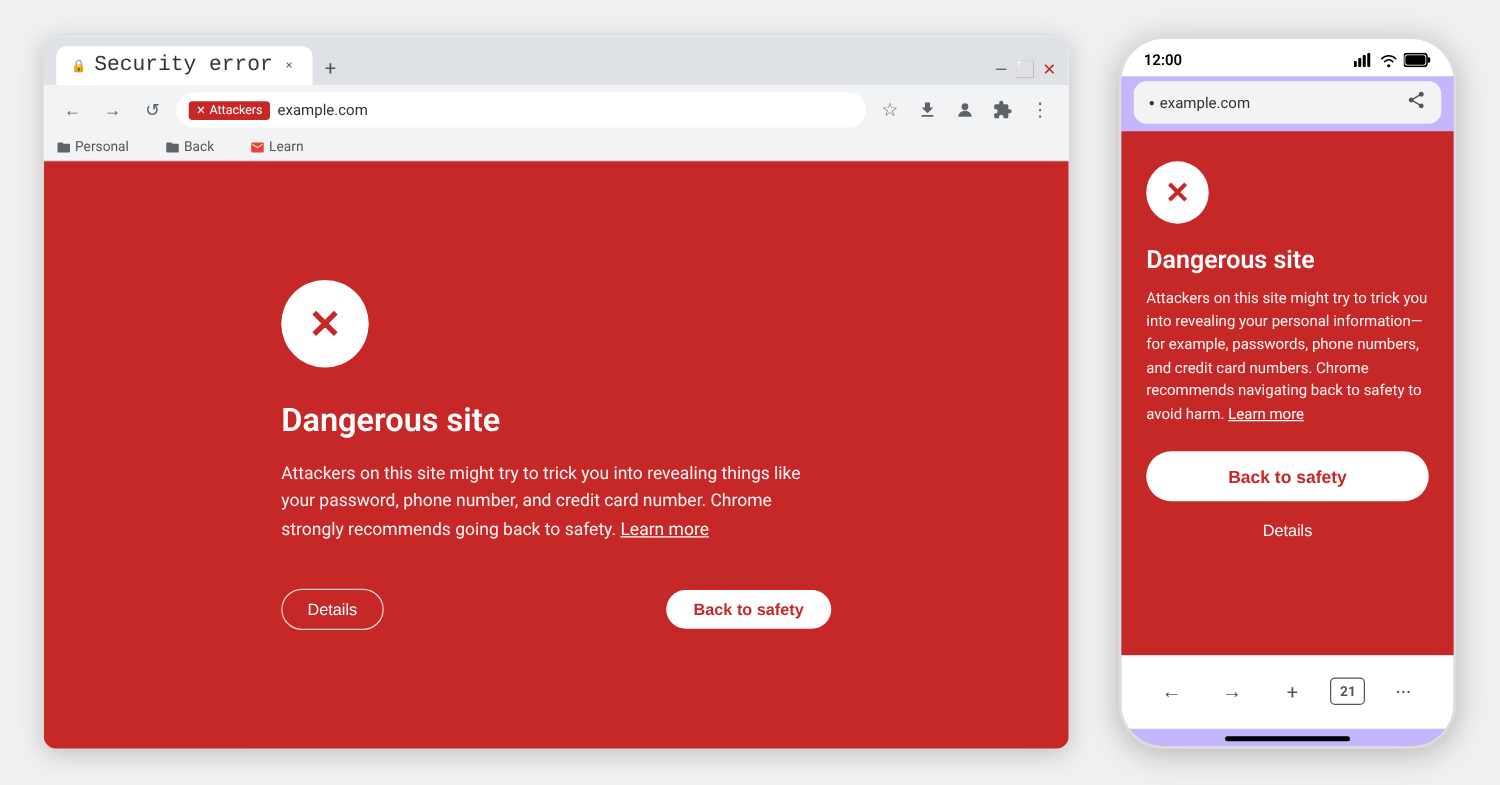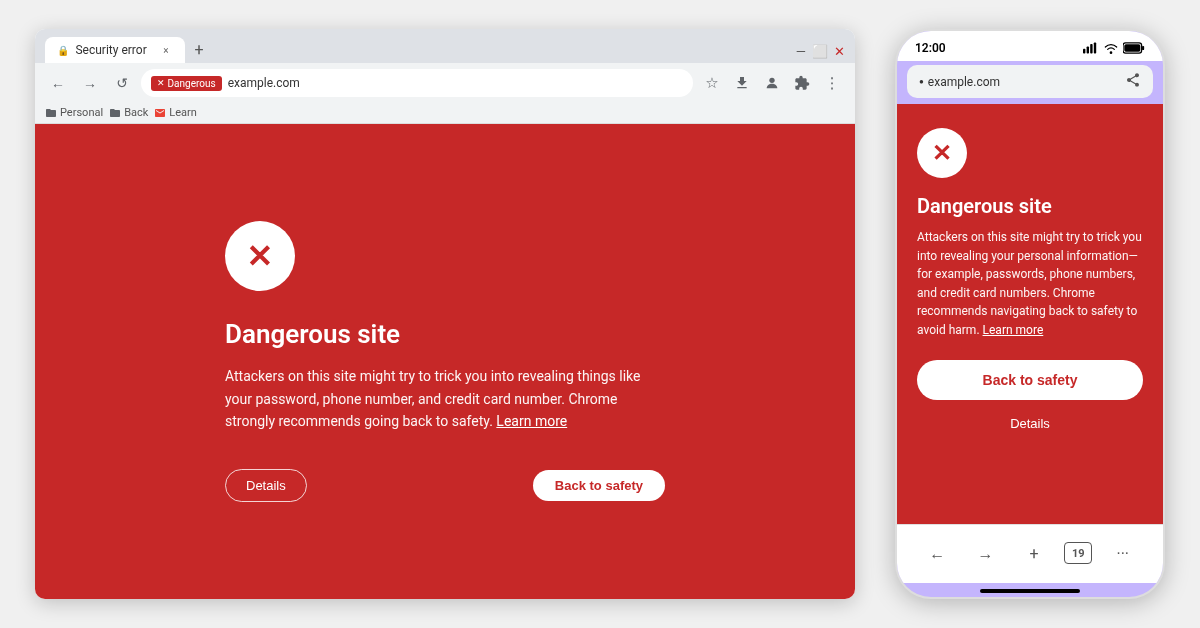--- a/index.html
+++ b/index.html
@@ -48,22 +48,23 @@
       font-size: 11px;
       color: #333;
       display: flex;
       align-items: center;
       gap: 6px;
       min-width: 140px;
       position: relative;
     }
 
     .browser-tab-title {
-      font-size: 12px;
+      font-size: 17px;
       color: #333;
+      font-family: Liberation Mono, monospace;
     }
 
     .tab-close {
       width: 14px;
       height: 14px;
       border-radius: 50%;
       display: flex;
       align-items: center;
       justify-content: center;
       font-size: 10px;
@@ -145,21 +146,21 @@
       justify-content: center;
       border-radius: 50%;
       cursor: pointer;
     }
 
     .bookmarks-bar {
       background: #f1f3f4;
       padding: 3px 10px 4px;
       display: flex;
       align-items: center;
-      gap: 6px;
+      gap: 29px;
       font-size: 11px;
       color: #555;
       border-bottom: 1px solid #ddd;
     }
 
     .bookmark-item {
       display: flex;
       align-items: center;
       gap: 3px;
       cursor: pointer;
@@ -433,21 +434,21 @@
   </div>
 
   <div class="browser-toolbar">
     <div class="nav-btn">←</div>
     <div class="nav-btn">→</div>
     <div class="nav-btn">↺</div>
 
     <div class="address-bar">
       <div class="dangerous-badge">
         <span style="font-size:9px;">✕</span>
-        <span>Dangerous</span>
+        <span>Attackers</span>
       </div>
       <span>example.com</span>
     </div>
 
     <div class="toolbar-icons">
       <div class="toolbar-icon">☆</div>
       <div class="toolbar-icon">
         <svg width="16" height="16" viewBox="0 0 24 24" fill="#5f6368">
             <path d="M19 9h-4V3H9v6H5l7 7 7-7zM5 18v2h14v-2H5z"></path>
           </svg>
@@ -555,18 +556,18 @@
       <a href="#">Learn more</a>
     </div>
     <button class="phone-btn-safety">Back to safety</button>
     <button class="phone-btn-details">Details</button>
   </div>
 
   <div class="phone-bottom-bar">
     <div class="phone-nav-btn">←</div>
     <div class="phone-nav-btn">→</div>
     <div class="phone-nav-btn">+</div>
-    <div class="phone-tab-count">19</div>
+    <div class="phone-tab-count">21</div>
     <div class="phone-nav-btn">···</div>
   </div>
 
   <div class="phone-home-indicator"></div>
 </div>
 
 </body></html>

